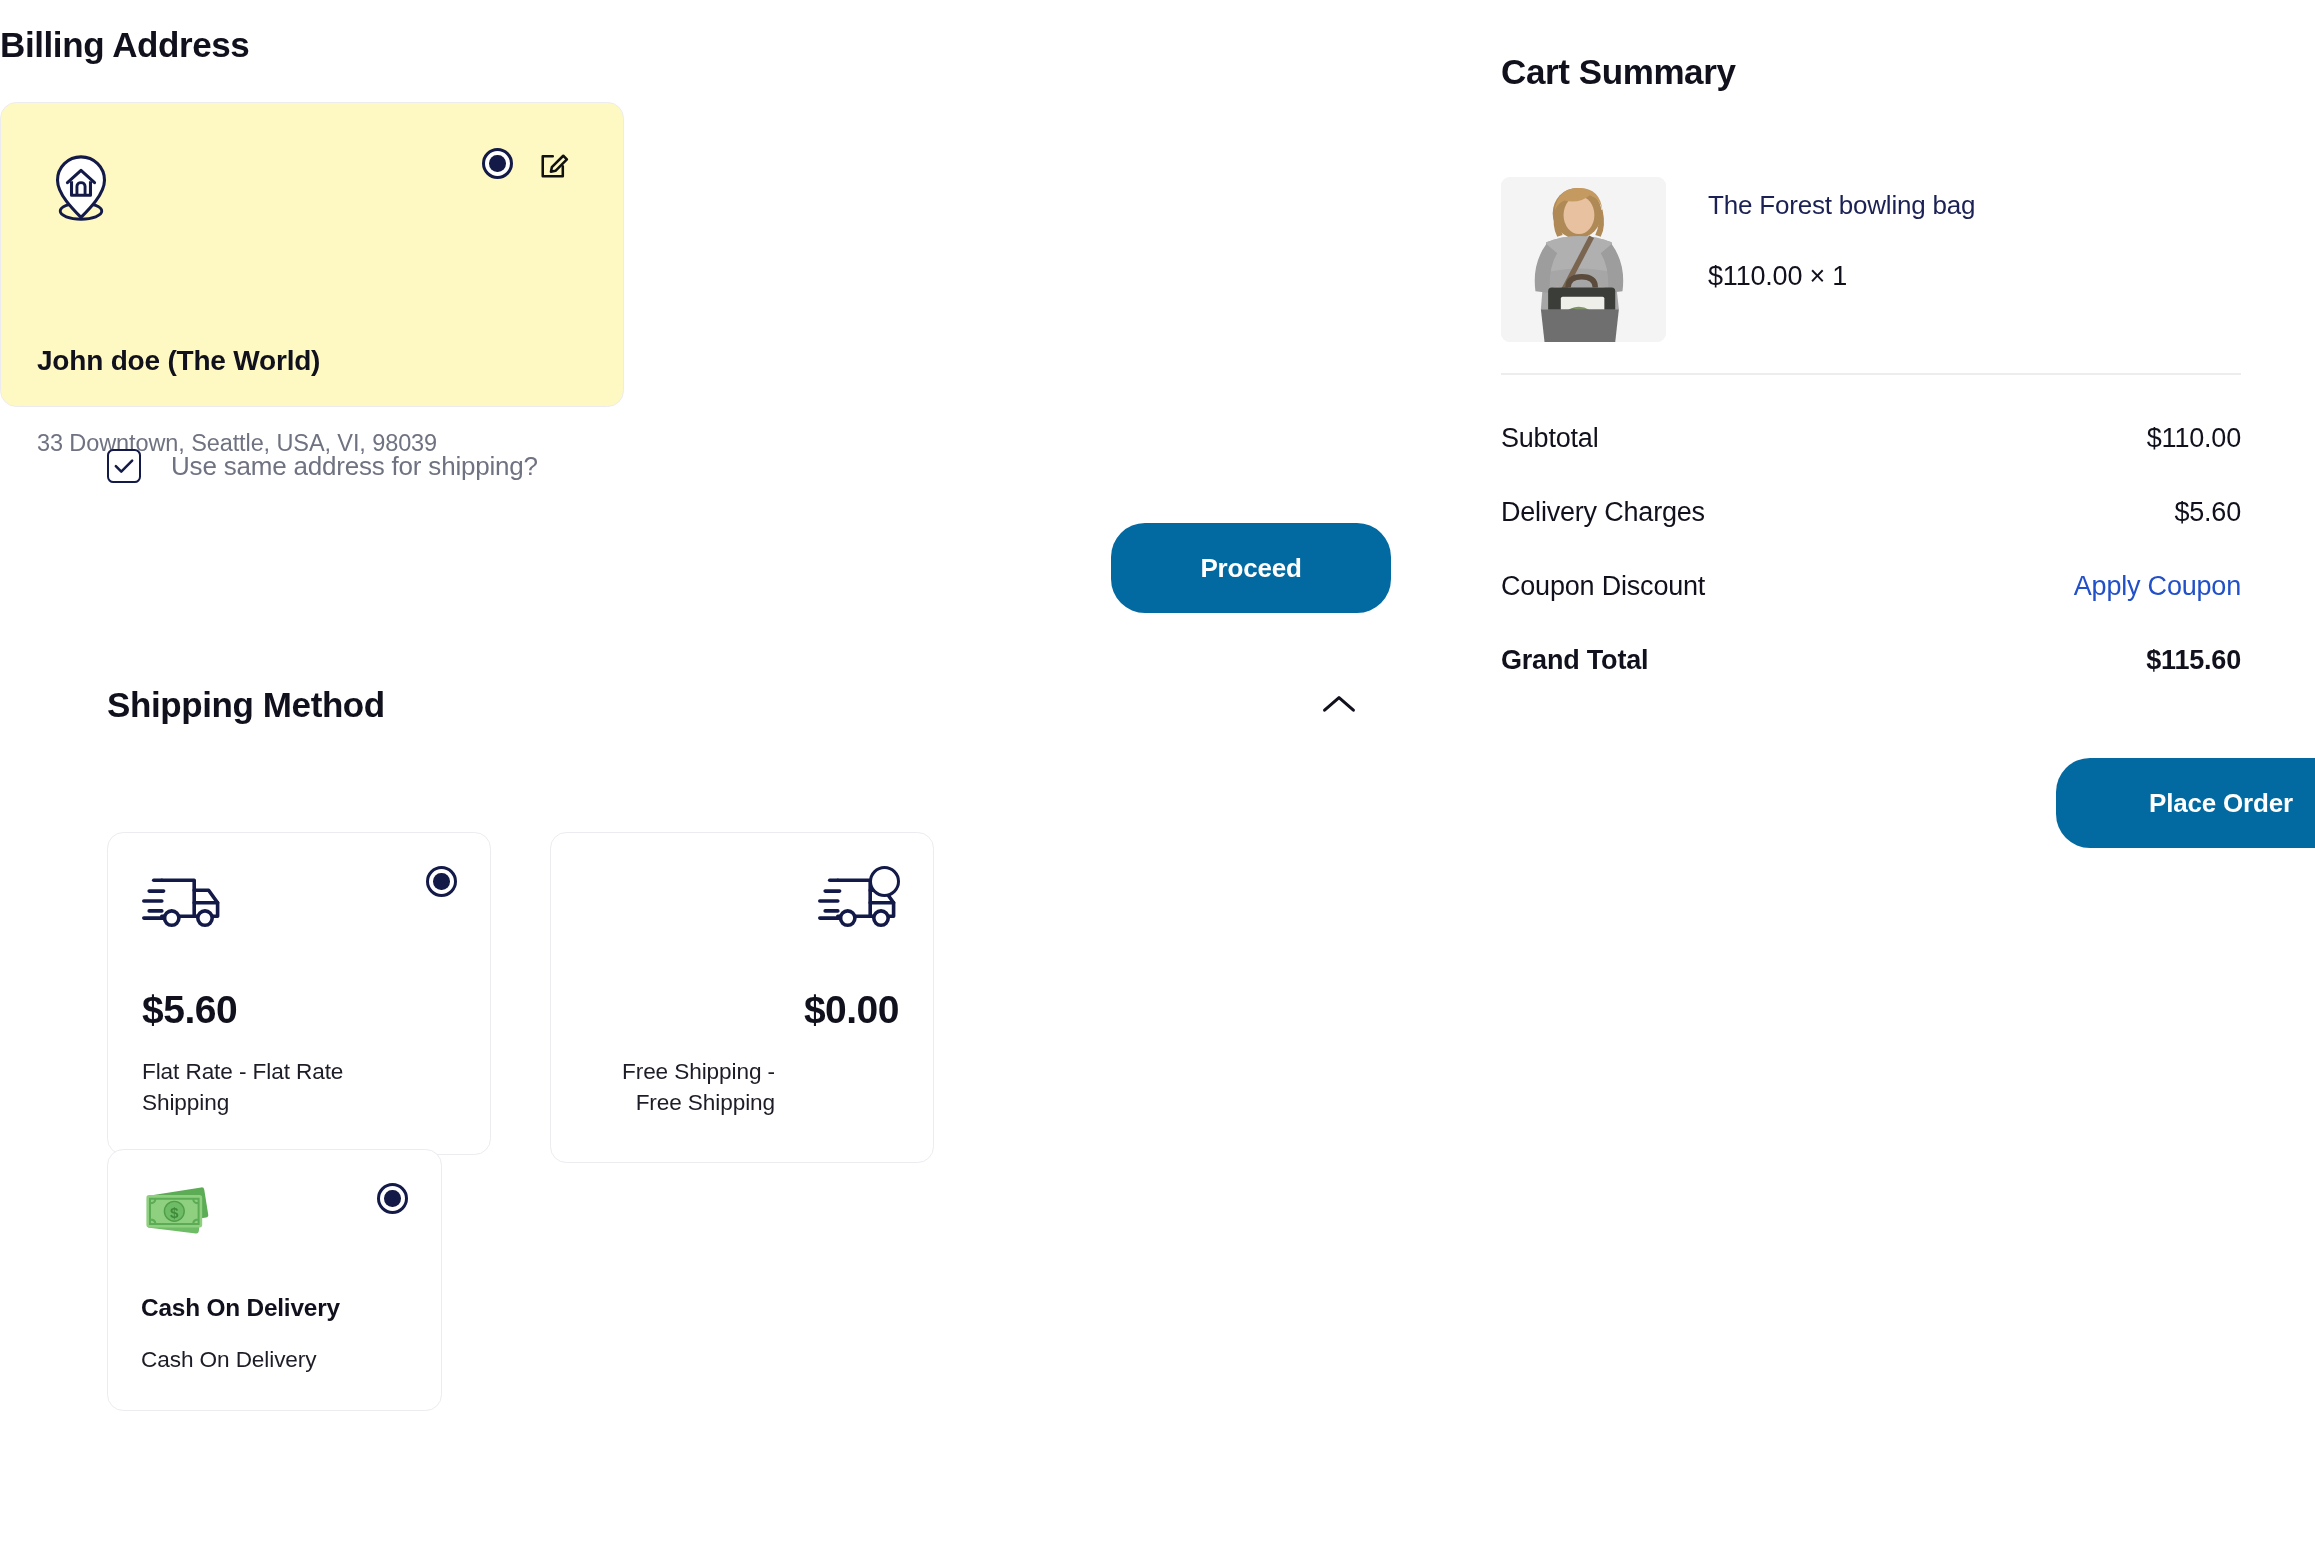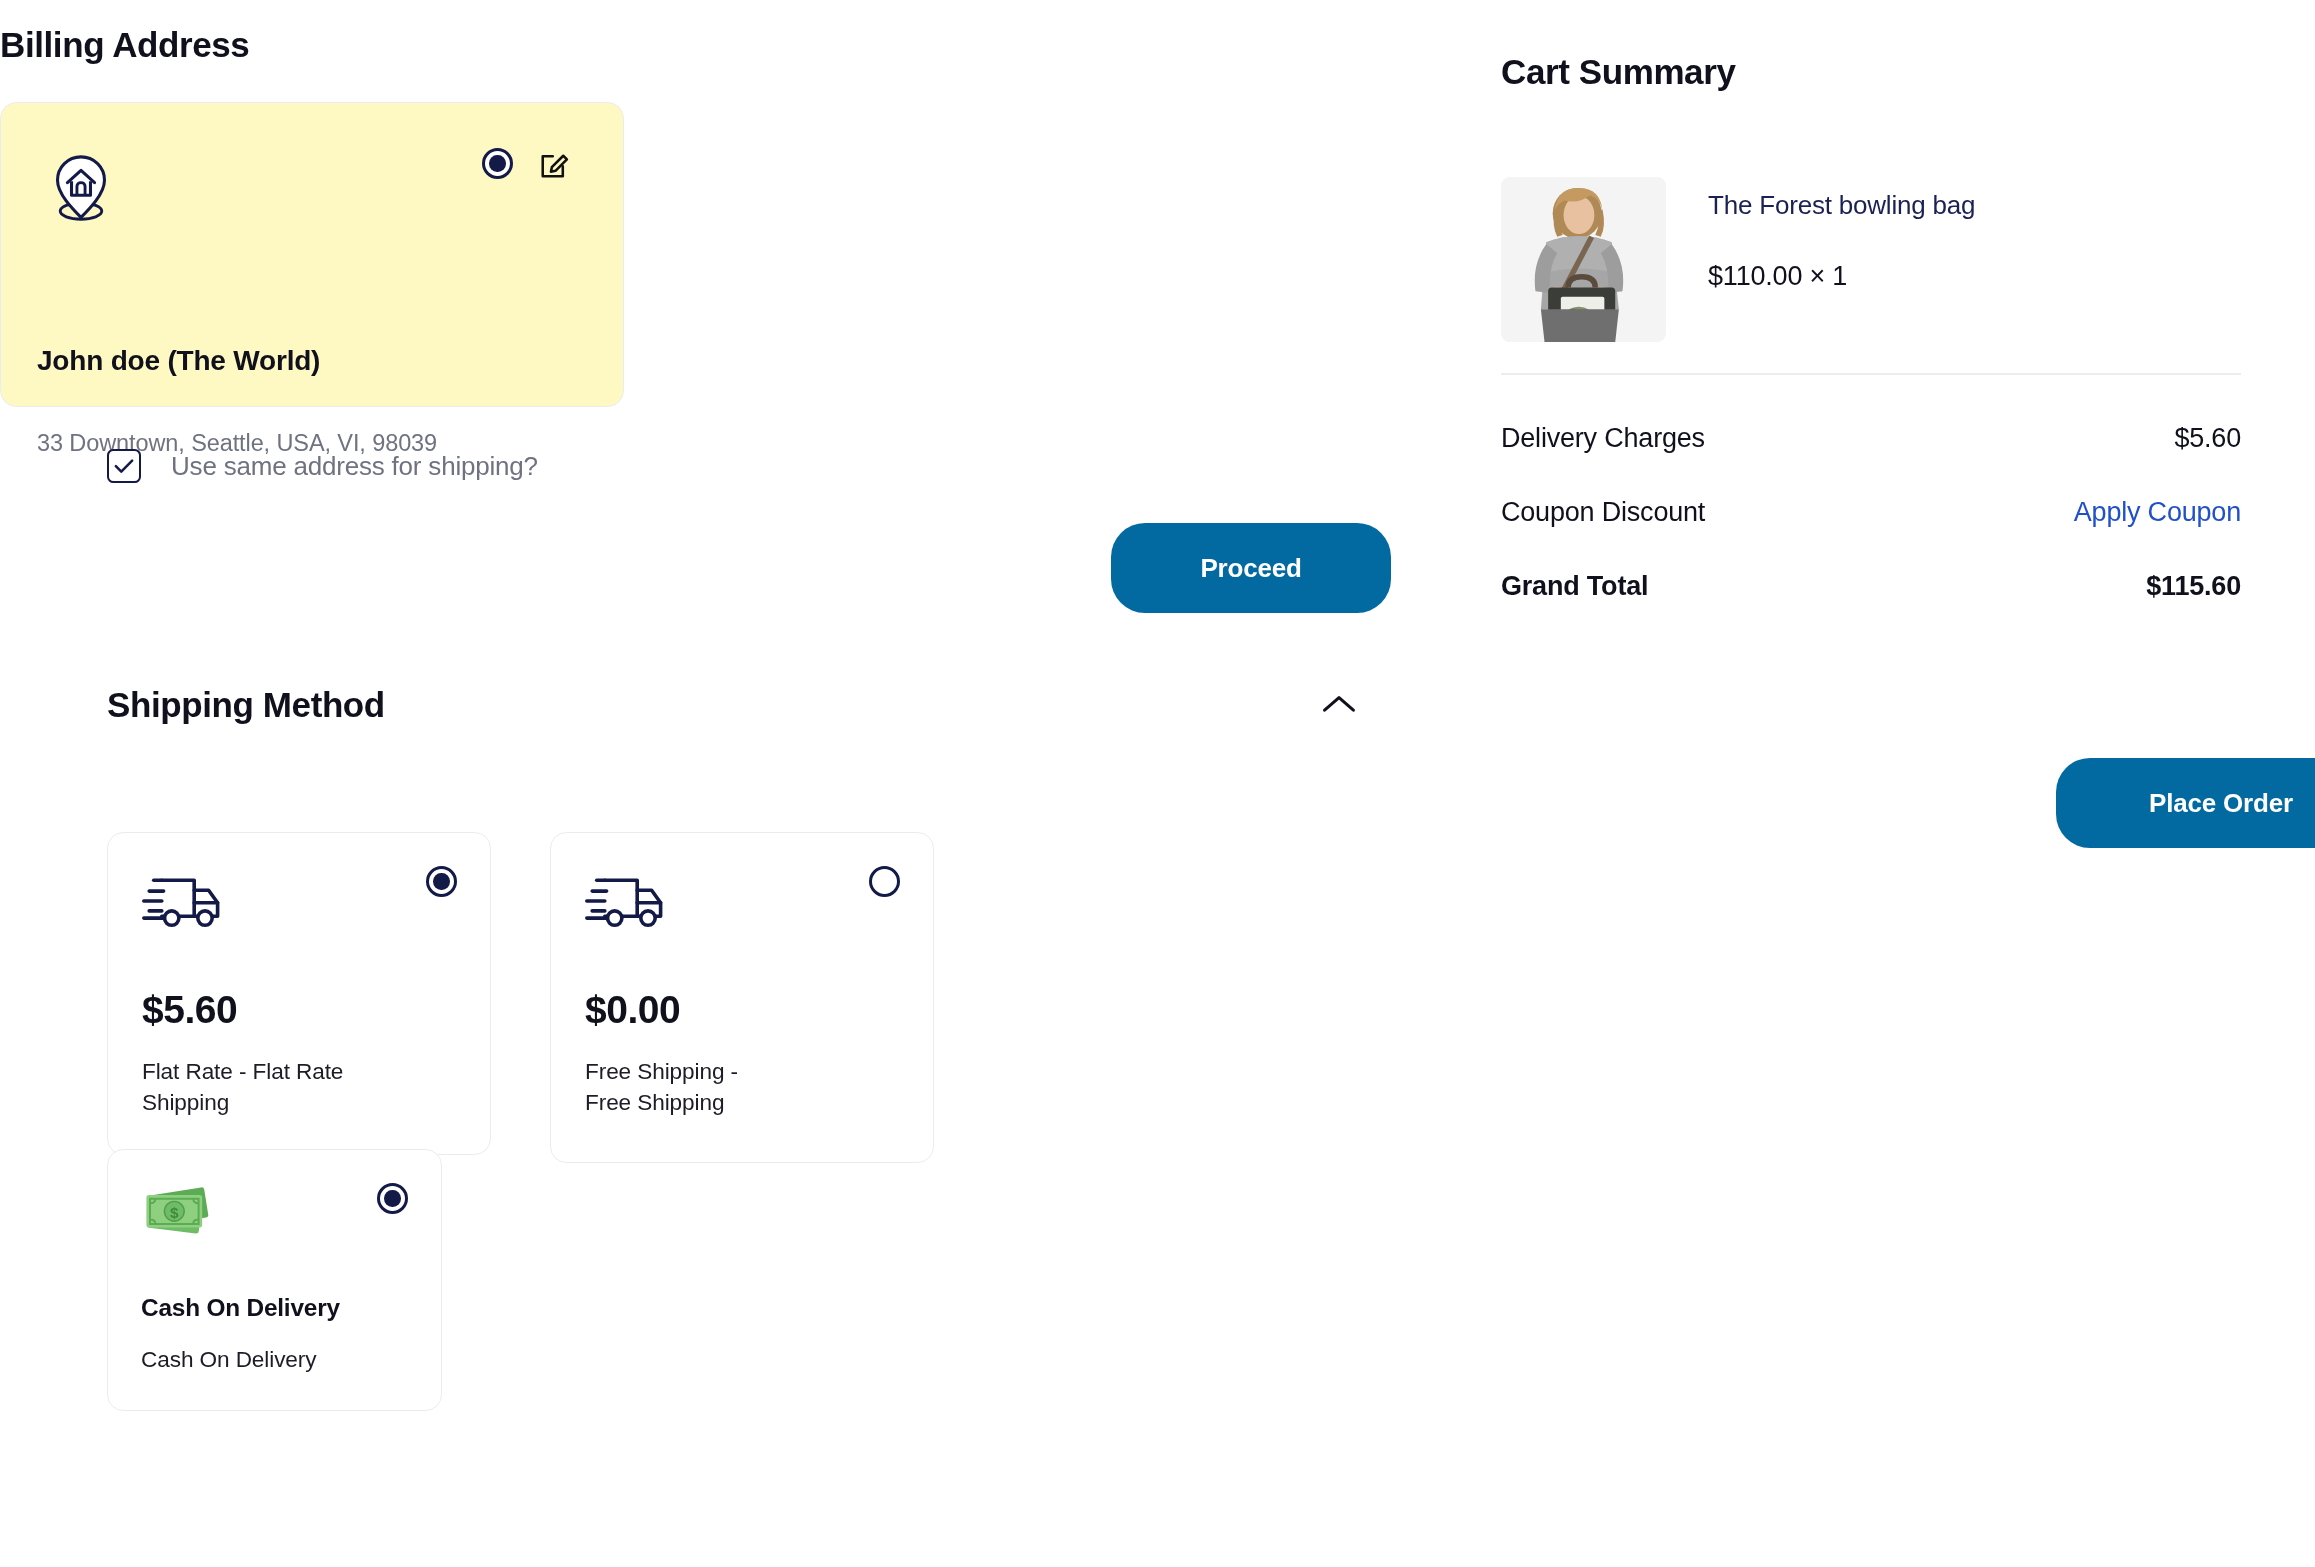--- a/index.html
+++ b/index.html
@@ -172,21 +172,21 @@
 
   .ship-card {
     width: 384px;
     border: 1.8px solid #ececf0;
     border-radius: 16.3px;
     background: #fff;
     position: relative;
     padding: 40px 34px 36px 34px;
     cursor: pointer;
   }
-  .ship-card.tall { min-height: 331px; }
+  .ship-card.tall { min-height: 331px; text-align: right; }
   .ship-card.short { min-height: 300px; }
 
   .ship-card .radio {
     position: absolute;
     right: 33px;
     top: 33px;
   }
 
   .ship-price {
     font-size: 39px;
@@ -506,20 +506,24 @@
       <div>
         <div class="item-title">The Forest bowling bag</div>
         <div class="item-price">$110.00 × 1</div>
       </div>
     </div>
 
     <div class="cart-divider"></div>
 
     <div class="totals">
       <div class="total-row">
+        <span>Subtotal</span>
+        <span>$110.00</span>
+      </div>
+      <div class="total-row">
         <span>Delivery Charges</span>
         <span>$5.60</span>
       </div>
       <div class="total-row">
         <span>Coupon Discount</span>
         <span class="apply-coupon">Apply Coupon</span>
       </div>
       <div class="total-row grand">
         <span>Grand Total</span>
         <span>$115.60</span>

